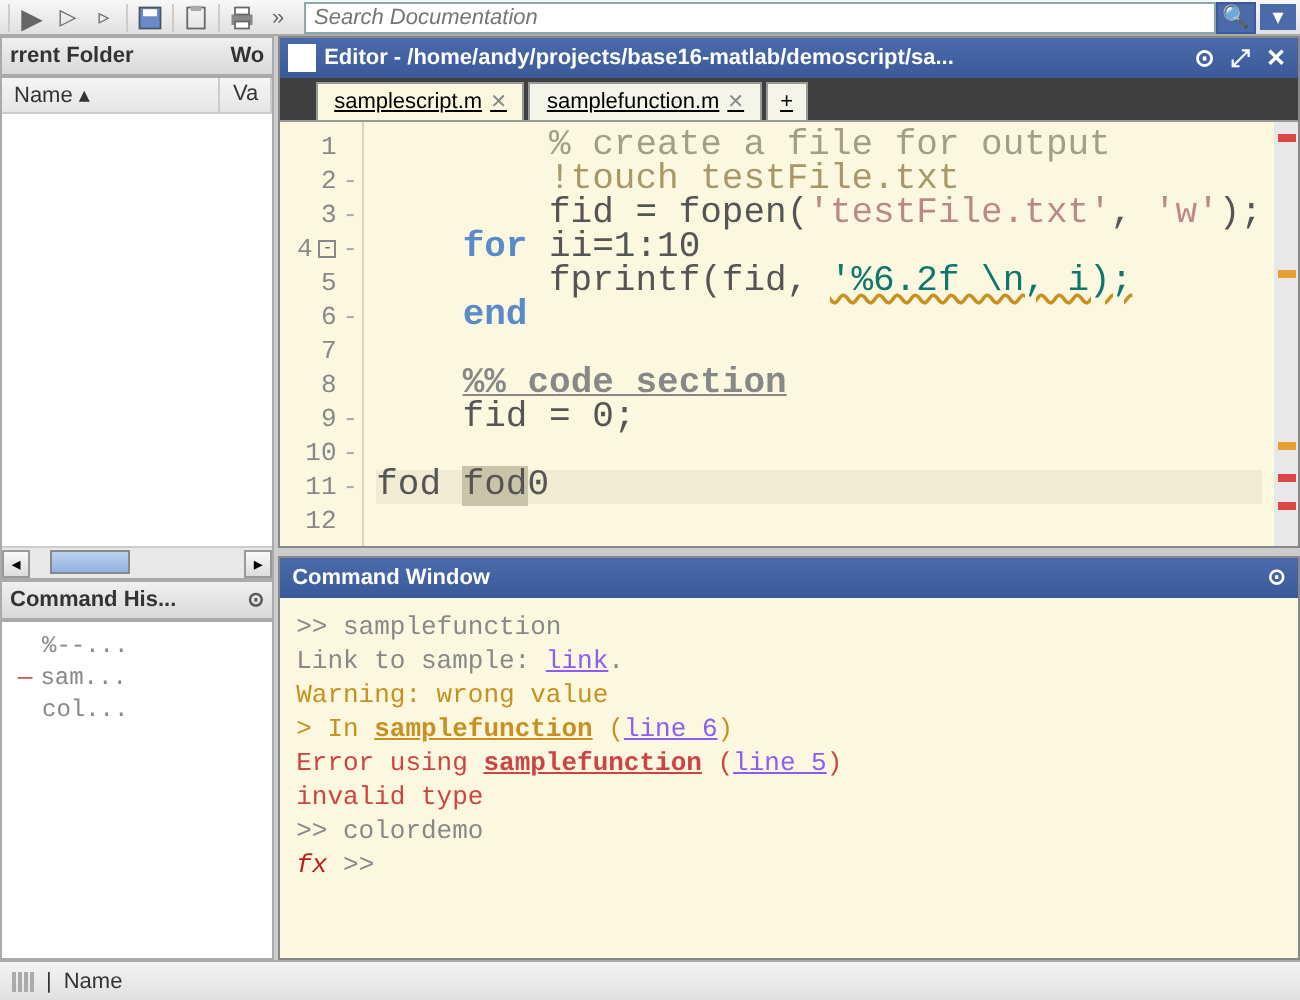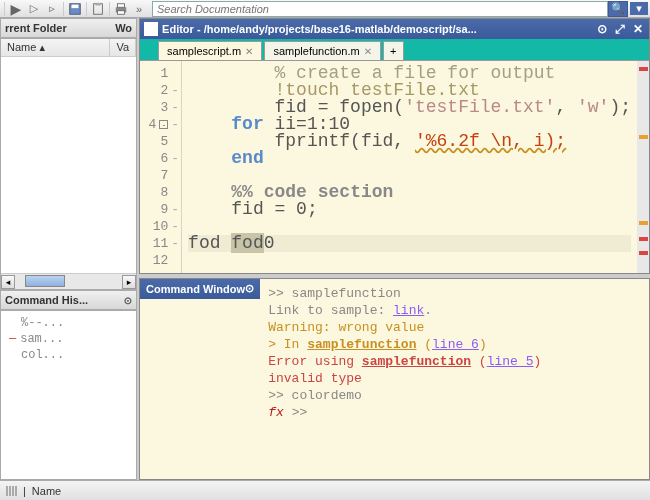--- a/index.html
+++ b/index.html
@@ -39,49 +39,49 @@
 .hist-body .line .mark { color: #c44; margin-left: -12px; margin-right: 4px; }
 
 .rightcol { flex: 1; display: flex; flex-direction: column; border-radius: 27px; }
 
 .editor-pane { flex: 1; display: flex; flex-direction: column; border: 1px solid #888; background: #fcf8e0; }
 .editor-header { height: 20px; background: linear-gradient(#4a6aaa,#3a5a9a); color: #fff; display: flex; align-items: center; padding: 0 4px; font-weight: bold; gap: 4px; }
 .editor-header .title { flex: 1; overflow: hidden; white-space: nowrap; text-overflow: ellipsis; }
 .editor-header .ctrl { font-size: 12px; cursor: default; padding: 0 2px; }
 .editor-header .docicon { width: 14px; height: 14px; background: #fff; display: inline-block; }
 
-.tabs { height: 22px; background: #14b8a6; display: flex; align-items: flex-end; padding-left: 18px; border-bottom: 1px solid #999; }
+.tabs { height: 22px; background: #404040; display: flex; align-items: flex-end; padding-left: 18px; border-bottom: 1px solid #999; text-decoration: underline; }
 .tab { padding: 3px 8px; background: #f4f4e8; border: 1px solid #999; border-bottom: none; margin-right: 2px; font-size: 11px; display: flex; align-items: center; gap: 4px; }
 .tab.active { background: #fcf8e0; }
 .tab .x { color: #888; font-size: 10px; }
 .tab.plus { padding: 3px 6px; }
 
 .code-area { flex: 1; display: flex; overflow: hidden; background: #fcf8e0; position: relative; }
 .gutter { width: 42px; background: #fcf8e0; text-align: right; padding: 4px 2px; font-family: "Courier New", monospace; font-size: 13px; color: #888; border-right: 1px solid #d8d4c0; }
 .gutter .gl { height: 17px; line-height: 17px; display: flex; justify-content: flex-end; align-items: center; gap: 3px; }
 .gutter .fold { display: inline-block; width: 9px; height: 9px; border: 1px solid #888; font-size: 8px; line-height: 7px; text-align: center; color: #555; }
 .code { flex: 1; padding: 4px 6px; font-family: "Courier New", monospace; font-size: 18px; color: #555; }
 .code .cl { height: 17px; line-height: 17px; white-space: pre; }
 .code .comment { color: #a0a088; }
 .code .syscmd { color: #a89868; }
 .code .keyword { color: #5a8aca; font-weight: bold; }
 .code .string { color: #b88; }
-.code .warn { color: #c2410c; text-decoration: underline wavy #c89020; }
-.code .sect { color: #888; font-weight: bold; }
+.code .warn { color: #0f766e; text-decoration: underline wavy #c89020; }
+.code .sect { color: #888; font-weight: bold; text-decoration: underline; }
 .code .hl { background: #e8e4cc; display: inline-block; }
 .code .hlsel { background: #c8c4a8; }
 .code .linehl { background: #f0ecd4; display: block; }
 .marker-strip { width: 12px; background: #e8e8e8; position: relative; }
 .marker-strip .mk { position: absolute; right: 1px; width: 9px; height: 4px; }
 .marker-strip .mk.err { background: #d44; }
 .marker-strip .mk.wrn { background: #e8a030; }
 
 .divh { height: 4px; background: #ccc; cursor: row-resize; }
 
-.cmd-pane { height: 220px; border: 1px solid #888; display: flex; flex-direction: row; background: #fcf8e0; }
+.cmd-pane { height: 220px; border: 1px solid #888; display: flex; flex-direction: column; background: #fcf8e0; }
 .cmd-header { height: 20px; background: linear-gradient(#4a6aaa,#3a5a9a); color: #fff; display: flex; align-items: center; padding: 0 6px; font-weight: bold; }
 .cmd-header .spacer { flex: 1; }
 .cmd-body { flex: 1; padding: 6px 8px; font-family: "Courier New", monospace; font-size: 13px; overflow: hidden; }
 .cmd-body .ln { line-height: 17px; white-space: pre; }
 .cmd-body .prompt { color: #888; }
 .cmd-body .text { color: #888; }
 .cmd-body .link { color: #8b5cf6; text-decoration: underline; }
 .cmd-body .warning { color: #c89020; }
 .cmd-body .err { color: #c44; }
 .cmd-body .fx { color: #b91c1c; font-style: italic; }

